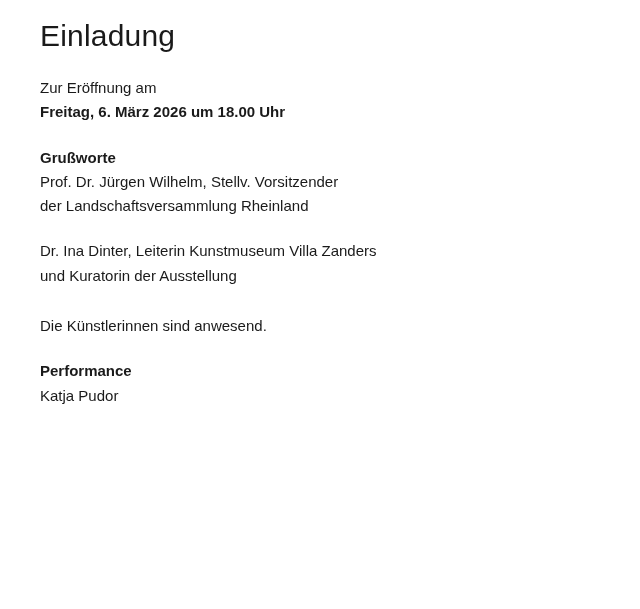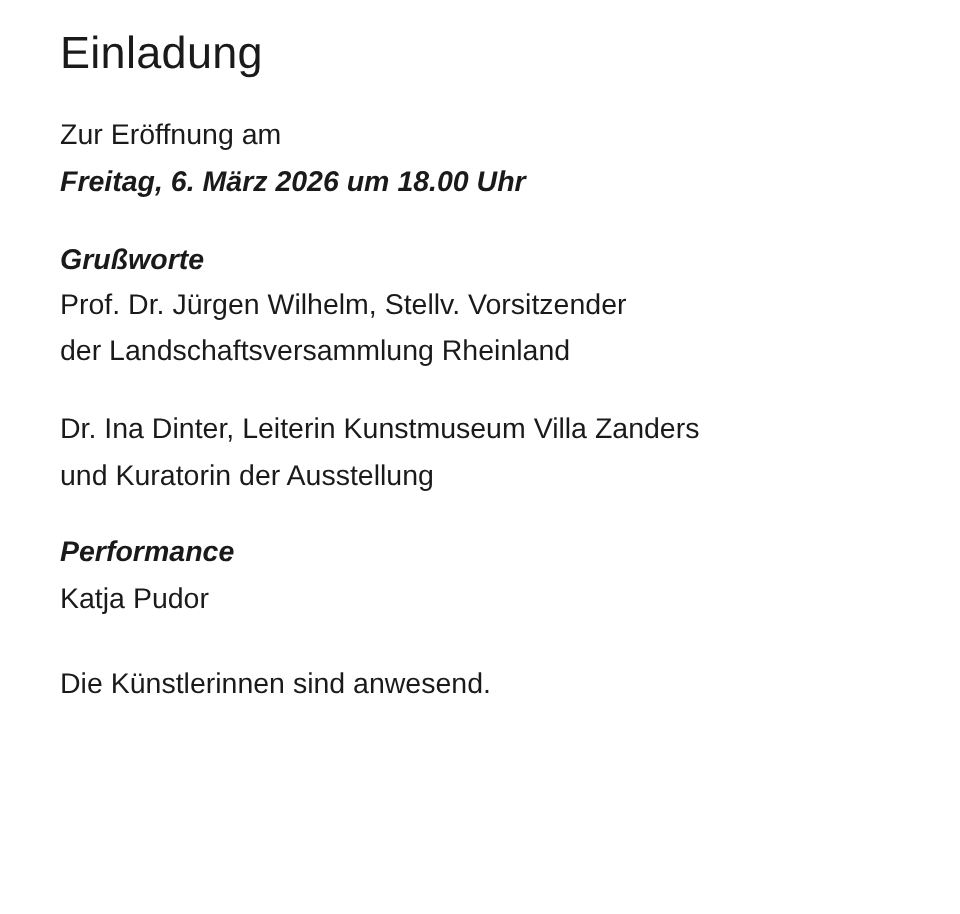--- a/index.html
+++ b/index.html
@@ -25,28 +25,27 @@
     font-weight: 400;
     line-height: 1.2;
     letter-spacing: 0.2px;
     margin: 0 0 22px 0;
     color: #1a1a1a;
   }
   .block {
     margin-bottom: 21px;
   }
   .line {
-    font-size: 19px;
+    font-size: 15px;
     line-height: 1.62;
     color: #1a1a1a;
     white-space: pre-wrap;
   }
   .line.bold {
     font-weight: 700;
-    font-style: italic;
   }
   .spacer-block {
     margin-top: 26px;
   }
 </style>
 </head>
 <body>
 
 <div class="page">
   <h1 class="title">Einladung</h1>
@@ -60,21 +59,21 @@
     <div class="line bold">Grußworte</div>
     <div class="line">Prof. Dr. Jürgen Wilhelm, Stellv. Vorsitzender</div>
     <div class="line">der Landschaftsversammlung Rheinland</div>
   </div>
 
   <div class="block">
     <div class="line">Dr. Ina Dinter, Leiterin Kunstmuseum Villa Zanders</div>
     <div class="line">und Kuratorin der Ausstellung</div>
   </div>
 
+  <div class="block spacer-block">
+    <div class="line">Die Künstlerinnen sind anwesend.</div>
+  </div>
+
   <div class="block">
     <div class="line bold">Performance</div>
     <div class="line">Katja Pudor</div>
   </div>
-
-  <div class="block spacer-block">
-    <div class="line">Die Künstlerinnen sind anwesend.</div>
-  </div>
 </div>
 
 </body></html>

